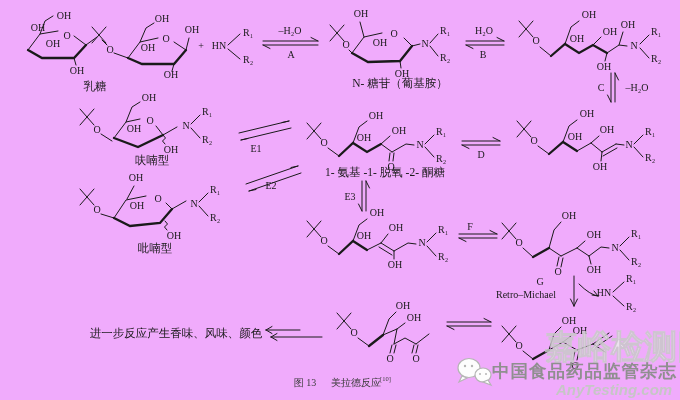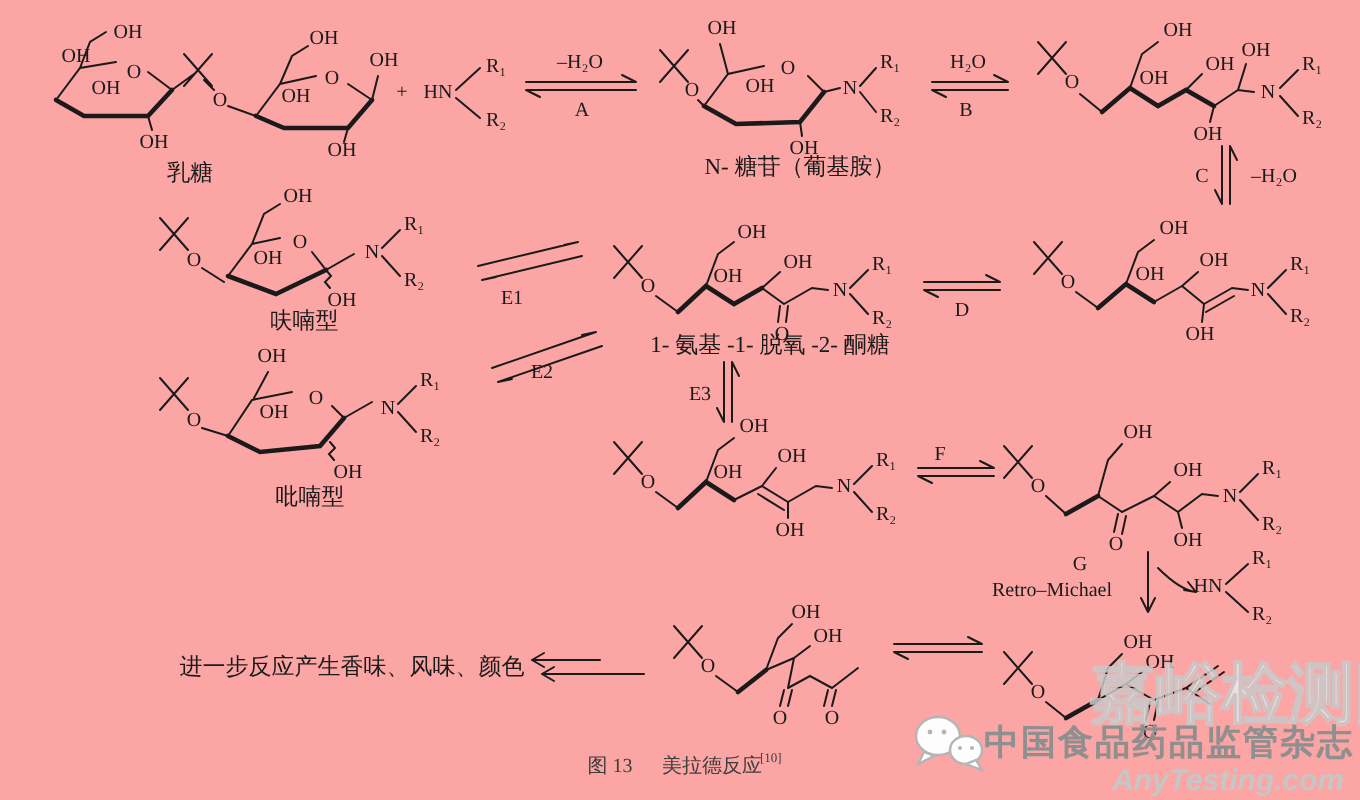--- a/index.html
+++ b/index.html
@@ -1,16 +1,16 @@
 <!DOCTYPE html>
 <html><head>
 <meta charset="utf-8">
 <style>
   html,body{margin:0;padding:0;background:#ffffff;}
-  .canvas{position:relative;width:680px;height:400px;background:#fca5a5;overflow:hidden;}
+  .canvas{position:relative;width:680px;height:400px;background:#f0abfc;overflow:hidden;}
   svg{display:block;}
   svg text{font-family:"Liberation Serif","DejaVu Serif",serif;}
   .t{font-size:10px;fill:#1a1a1a;}
   .r{font-size:10px;fill:#1a1a1a;}
   .al{font-size:10px;fill:#1a1a1a;}
   .cn{font-size:11.5px;fill:#1a1a1a;}
   .cap{font-size:10px;fill:#3d3d3d;}
   .capref{font-size:6.5px;fill:#3d3d3d;}
   .b{stroke:#1a1a1a;stroke-width:1;fill:none;stroke-linecap:round;}
   .w{stroke:#1a1a1a;stroke-width:2.3;fill:none;stroke-linecap:round;}

